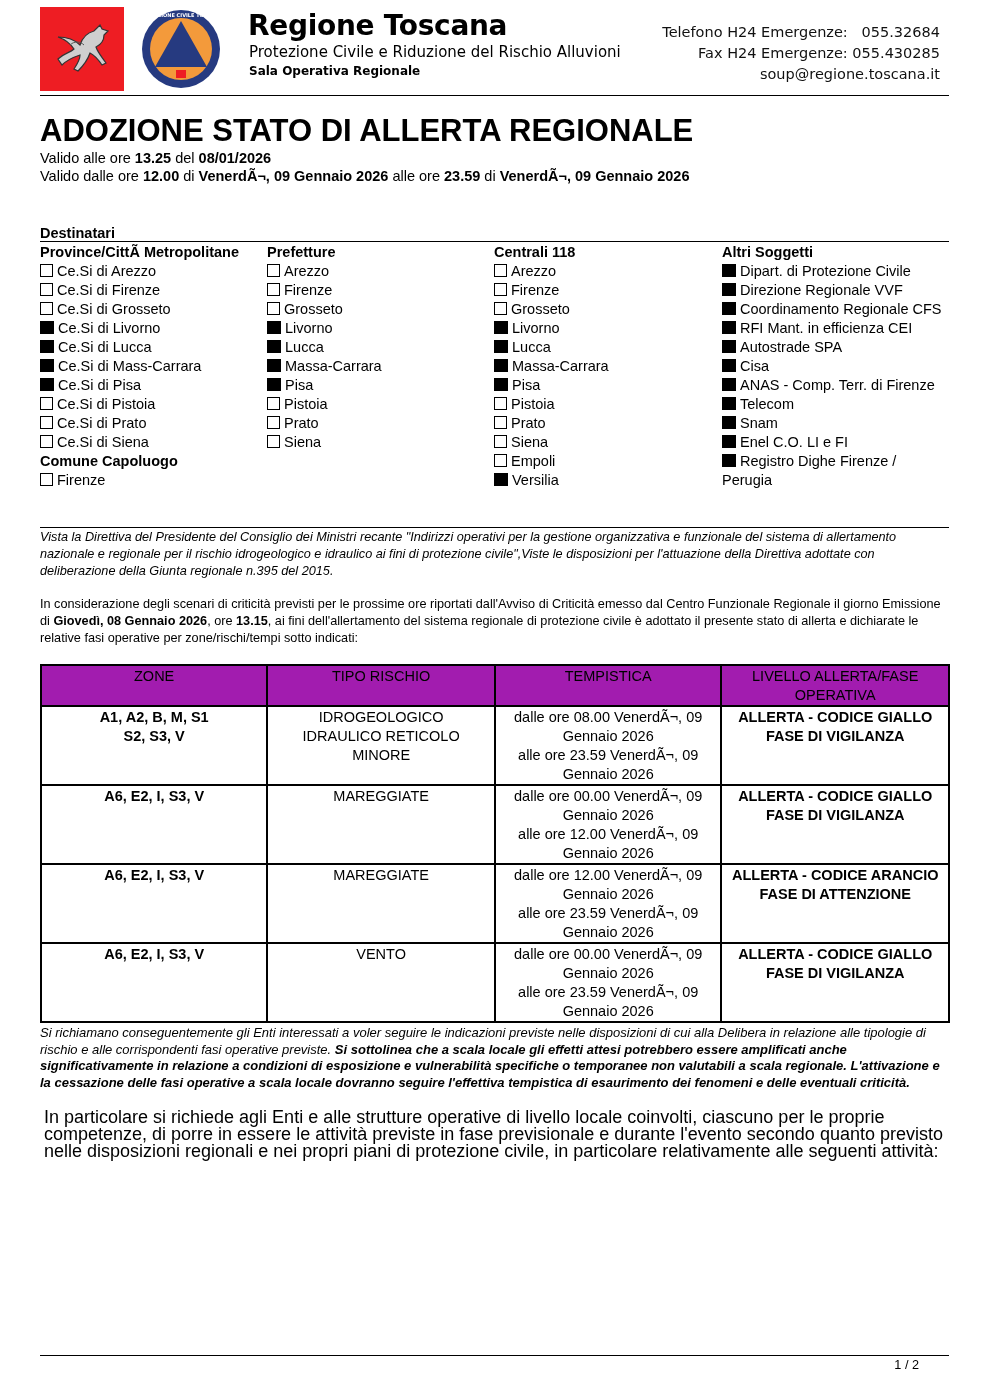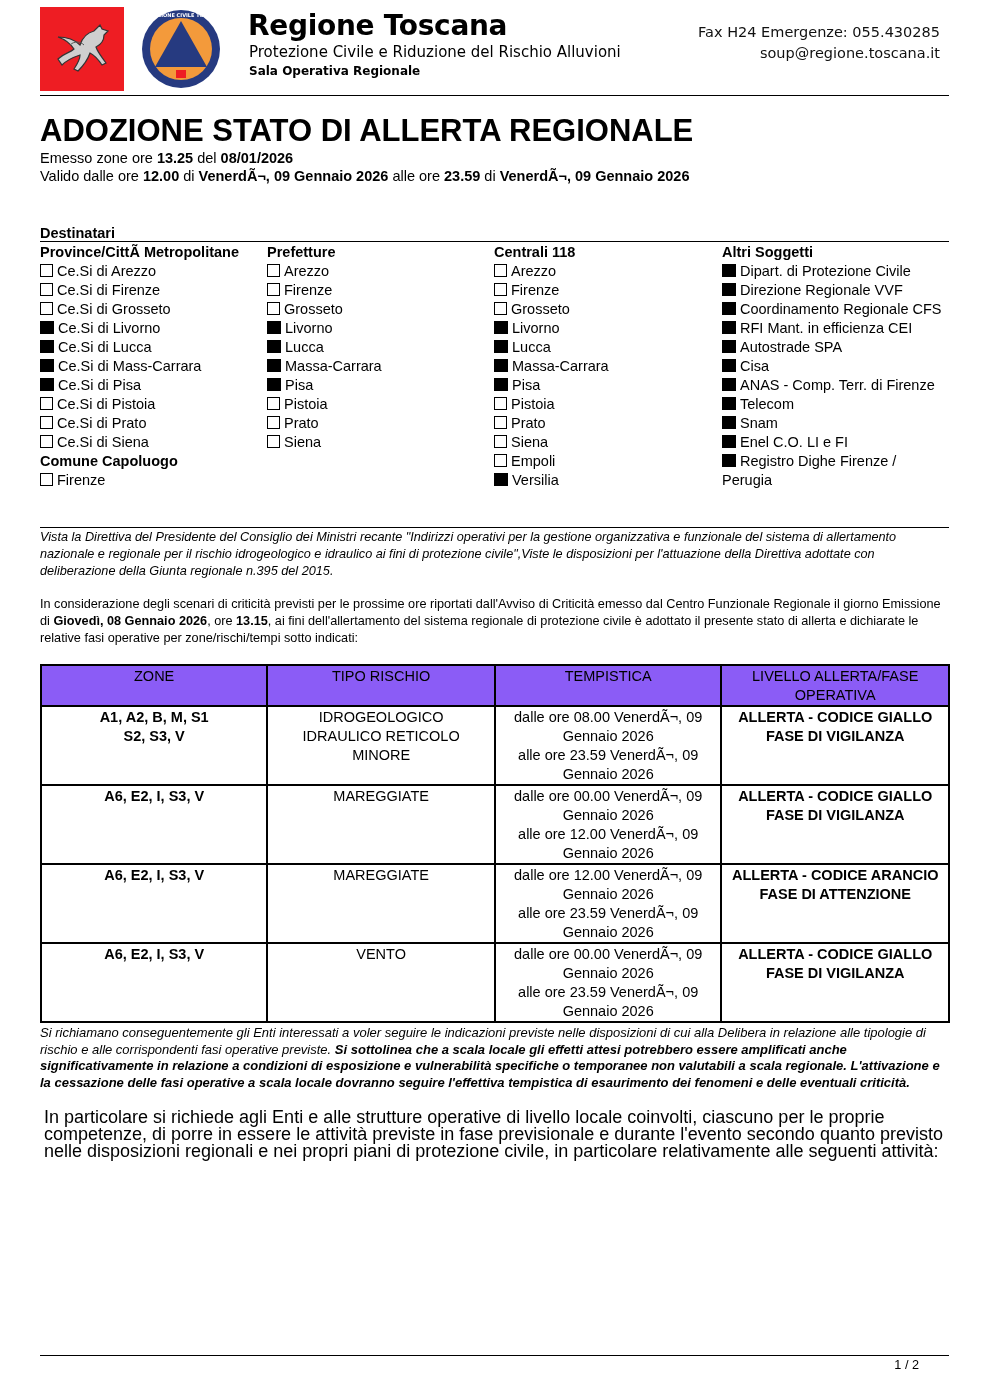--- a/index.html
+++ b/index.html
@@ -35,21 +35,21 @@
   .sub-h { font-weight: bold; display: block; }
 
   .sep-rule { position: absolute; left: 0; top: 527px; width: 909px; border-top: 1px solid #000; }
 
   .para-italic { position: absolute; left: 0; top: 529px; width: 909px; font-style: italic; font-size: 12.7px; line-height: 17px; }
   .para-consid { position: absolute; left: 0; top: 596px; width: 909px; font-size: 12.7px; line-height: 17px; }
 
   
   table.alert { position: absolute; left: 0; top: 664px; width: 910px; border-collapse: collapse; font-size: 14.5px; }
   table.alert th, table.alert td { border: 2px solid #000; text-align: center; vertical-align: top; padding: 1px 2px 0 2px; line-height: 19px; }
-  table.alert th { background: #8b5cf6; font-weight: normal; height: 36px; }
+  table.alert th { background: #a21caf; font-weight: normal; height: 36px; }
   table.alert td { height: 72px; }
   table.alert td.z { font-weight: bold; }
   table.alert td.lvl { font-weight: bold; }
   table.alert col.c1 { width: 227px; } table.alert col.c2 { width: 228px; } table.alert col.c3 { width: 227px; } table.alert col.c4 { width: 228px; }
 
   .para-final { position: absolute; left: 0; top: 1025px; width: 909px; font-size: 13px; line-height: 16.6px; }
   .para-final .it { font-style: italic; }
   .para-final .bi { font-style: italic; font-weight: bold; }
   .para-part { position: absolute; left: 4px; top: 1109px; width: 909px; font-size: 18px; line-height: 17px; }
 
@@ -74,29 +74,30 @@
         <circle cx="40" cy="40" r="31" fill="#f39a3b"></circle>
         <polygon points="40,12 66,58 14,58" fill="#263a80"></polygon>
         <rect x="35" y="61" width="10" height="8" fill="#ee1d23"></rect>
         <text x="40" y="7.5" font-size="5" font-weight="bold" fill="#fff" text-anchor="middle" font-family="DejaVu Sans, sans-serif">PROTEZIONE CIVILE TOSCANA</text>
       </svg>
     </div>
     <div class="hdr-title">Regione Toscana</div>
     <div class="hdr-sub1">Protezione Civile e Riduzione del Rischio Alluvioni</div>
     <div class="hdr-sub2">Sala Operativa Regionale</div>
     <div class="hdr-contact">
+      <div style="white-space:pre">Telefono H24 Emergenze:   055.32684</div>
       <div>Fax H24 Emergenze: 055.430285</div>
       <div>soup@regione.toscana.it</div>
     </div>
   </div>
   <div class="hdr-rule"></div>
 
   <div class="doc-title">ADOZIONE STATO DI ALLERTA REGIONALE</div>
   <div class="issued">
-    <span style="white-space:pre">Emesso zone ore </span><b>13.25</b><span style="white-space:pre"> del </span><b>08/01/2026</b>
+    <span style="white-space:pre">Valido alle ore </span><b>13.25</b><span style="white-space:pre"> del </span><b>08/01/2026</b>
   </div>
   <div class="valid">
     <span style="white-space:pre">Valido dalle ore </span><b>12.00</b><span style="white-space:pre"> di </span><b>VenerdÃ¬, 09 Gennaio 2026</b><span style="white-space:pre"> alle ore </span><b>23.59</b><span style="white-space:pre"> di </span><b>VenerdÃ¬, 09 Gennaio 2026</b>
   </div>
 
   <div class="dest-label">Destinatari</div>
   <div class="dest-rule"></div>
   <div class="dest-cols" id="dest-cols">
       <div class="col" style="left: 0px;">
         <h4>Province/CittÃ  Metropolitane</h4>

